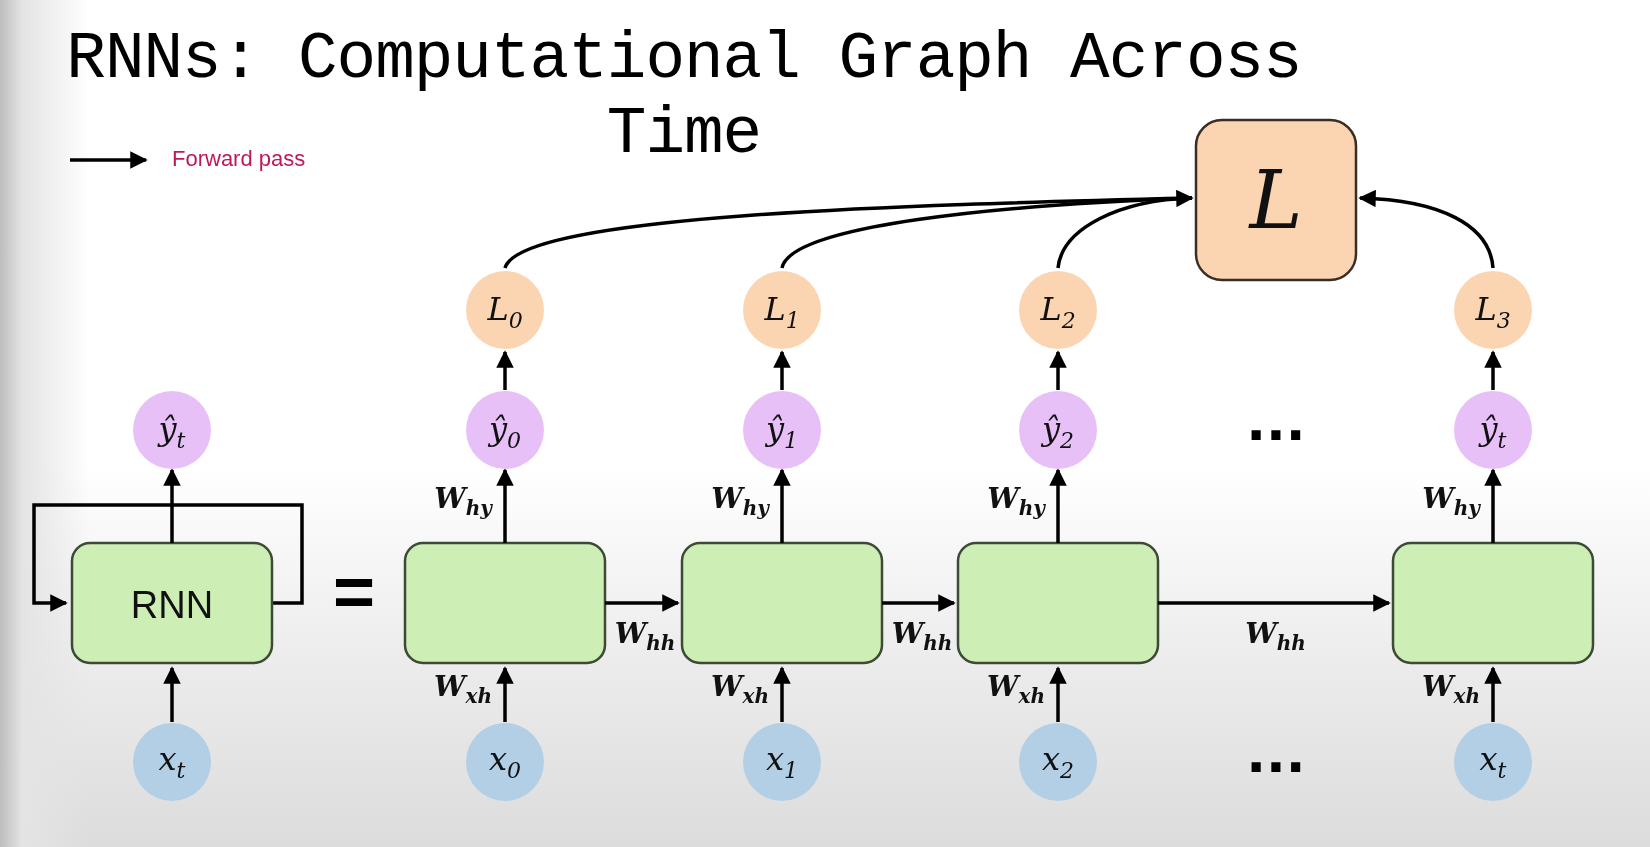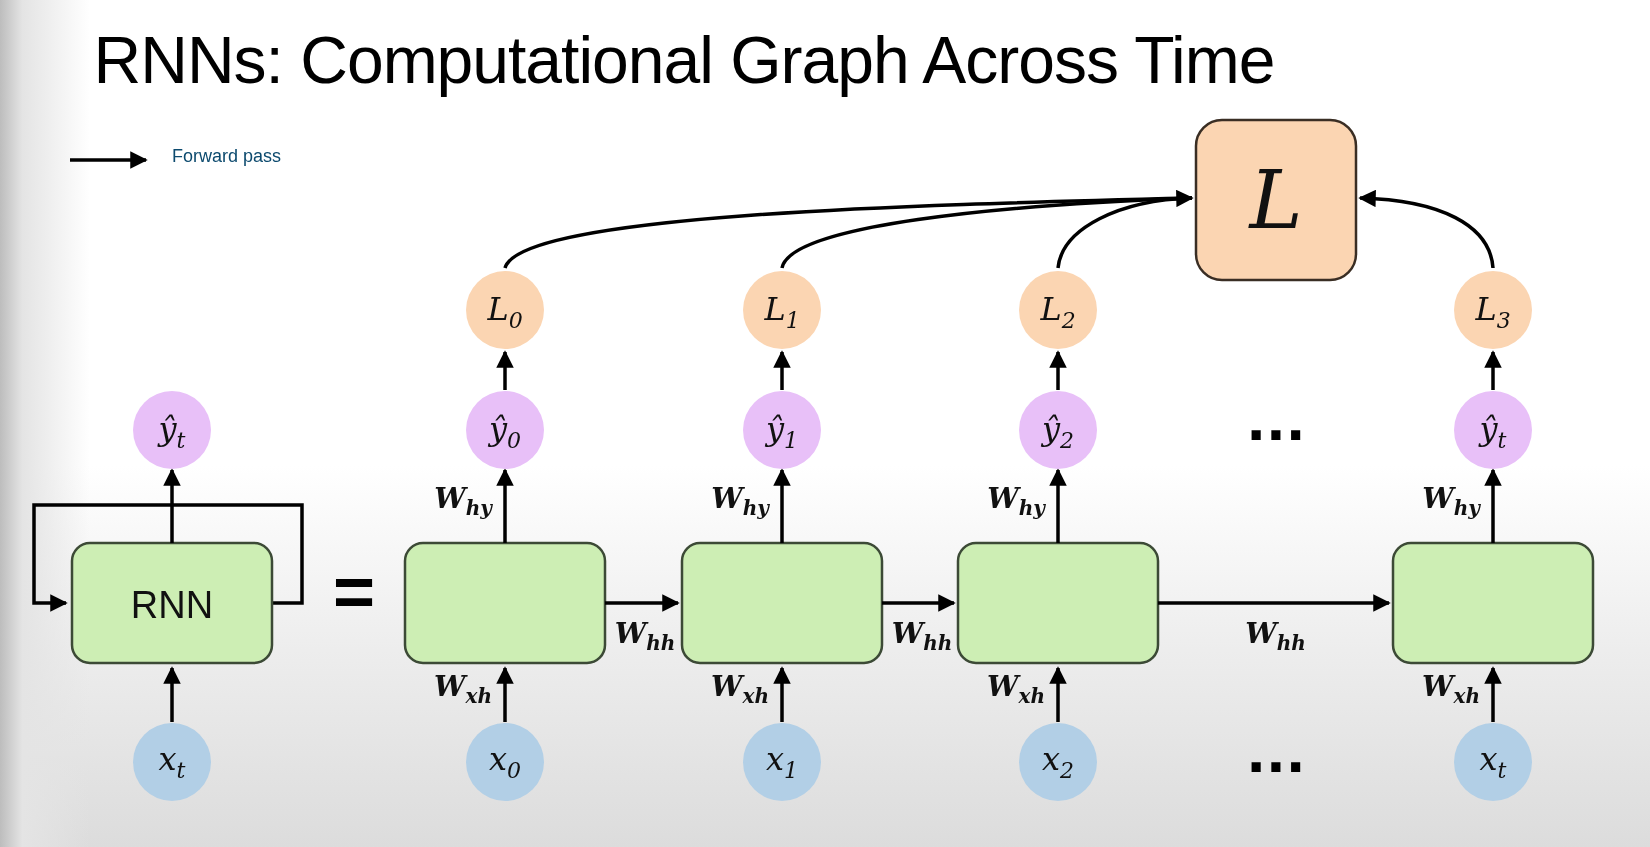--- a/index.html
+++ b/index.html
@@ -8,26 +8,26 @@
     background: linear-gradient(to bottom, #ffffff 0%, #ffffff 55%, #ececec 78%, #dcdcdc 100%);
     font-family: "DejaVu Sans", sans-serif;
   }
   .left-shade {
     position: absolute; left: 0; top: 0; width: 90px; height: 847px;
     background: linear-gradient(to right, #bdbdbd 0%, #e4e4e4 25%, rgba(255,255,255,0) 100%);
     pointer-events: none;
   }
   .title {
     position: absolute; left: 0; width: 1368px; top: 22px; text-align: center;
-    font-family: Liberation Sans, sans-serif; font-size: 66px; color: #000;
+    font-family: Liberation Mono, monospace; font-size: 66px; color: #000;
     letter-spacing: -1px;
   }
   .legend-label {
     position: absolute; left: 172px; top: 146px; font-family: "Liberation Sans", sans-serif;
-    font-size: 18px; color: #0c4a6e;
+    font-size: 22px; color: #be185d;
   }
   svg { position: absolute; left: 0; top: 0; }
   .math { font-family: "DejaVu Serif", serif; font-style: italic; fill: #111; }
   .wlabel { font-family: "DejaVu Serif", serif; font-style: italic; font-weight: bold; fill: #111; }
   .rnn-label { font-family: "Liberation Sans", sans-serif; fill: #111; }
 </style>
 </head>
 <body>
 
 <div class="left-shade"></div>

